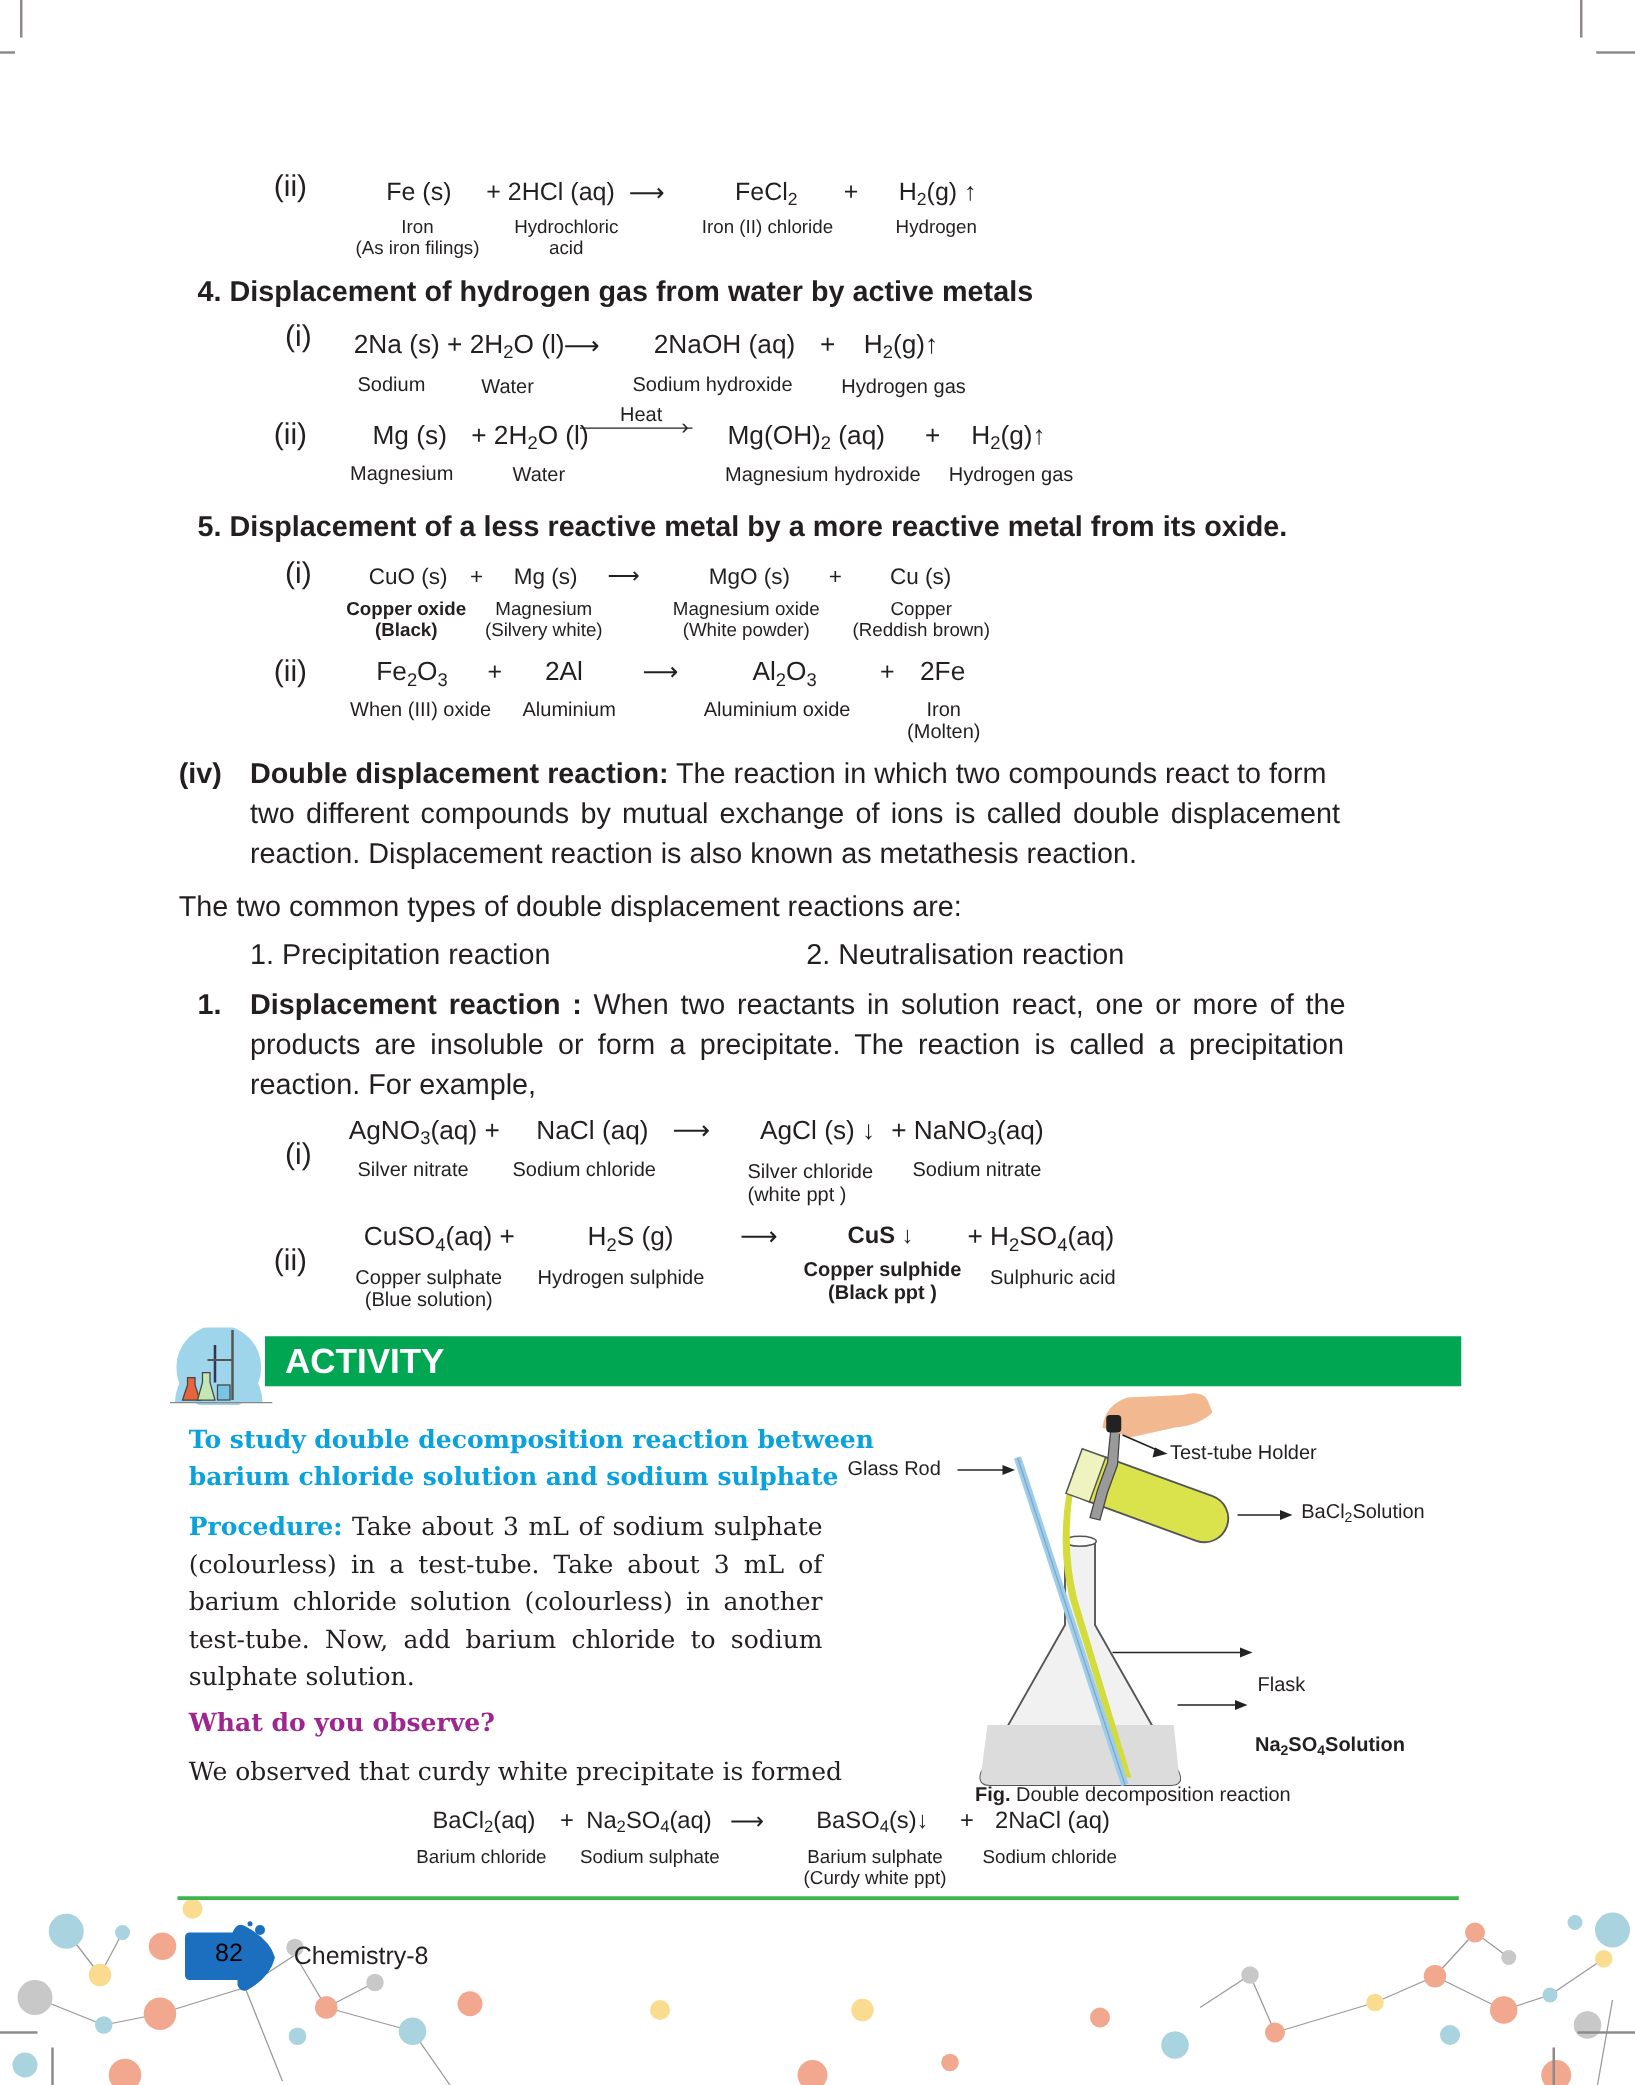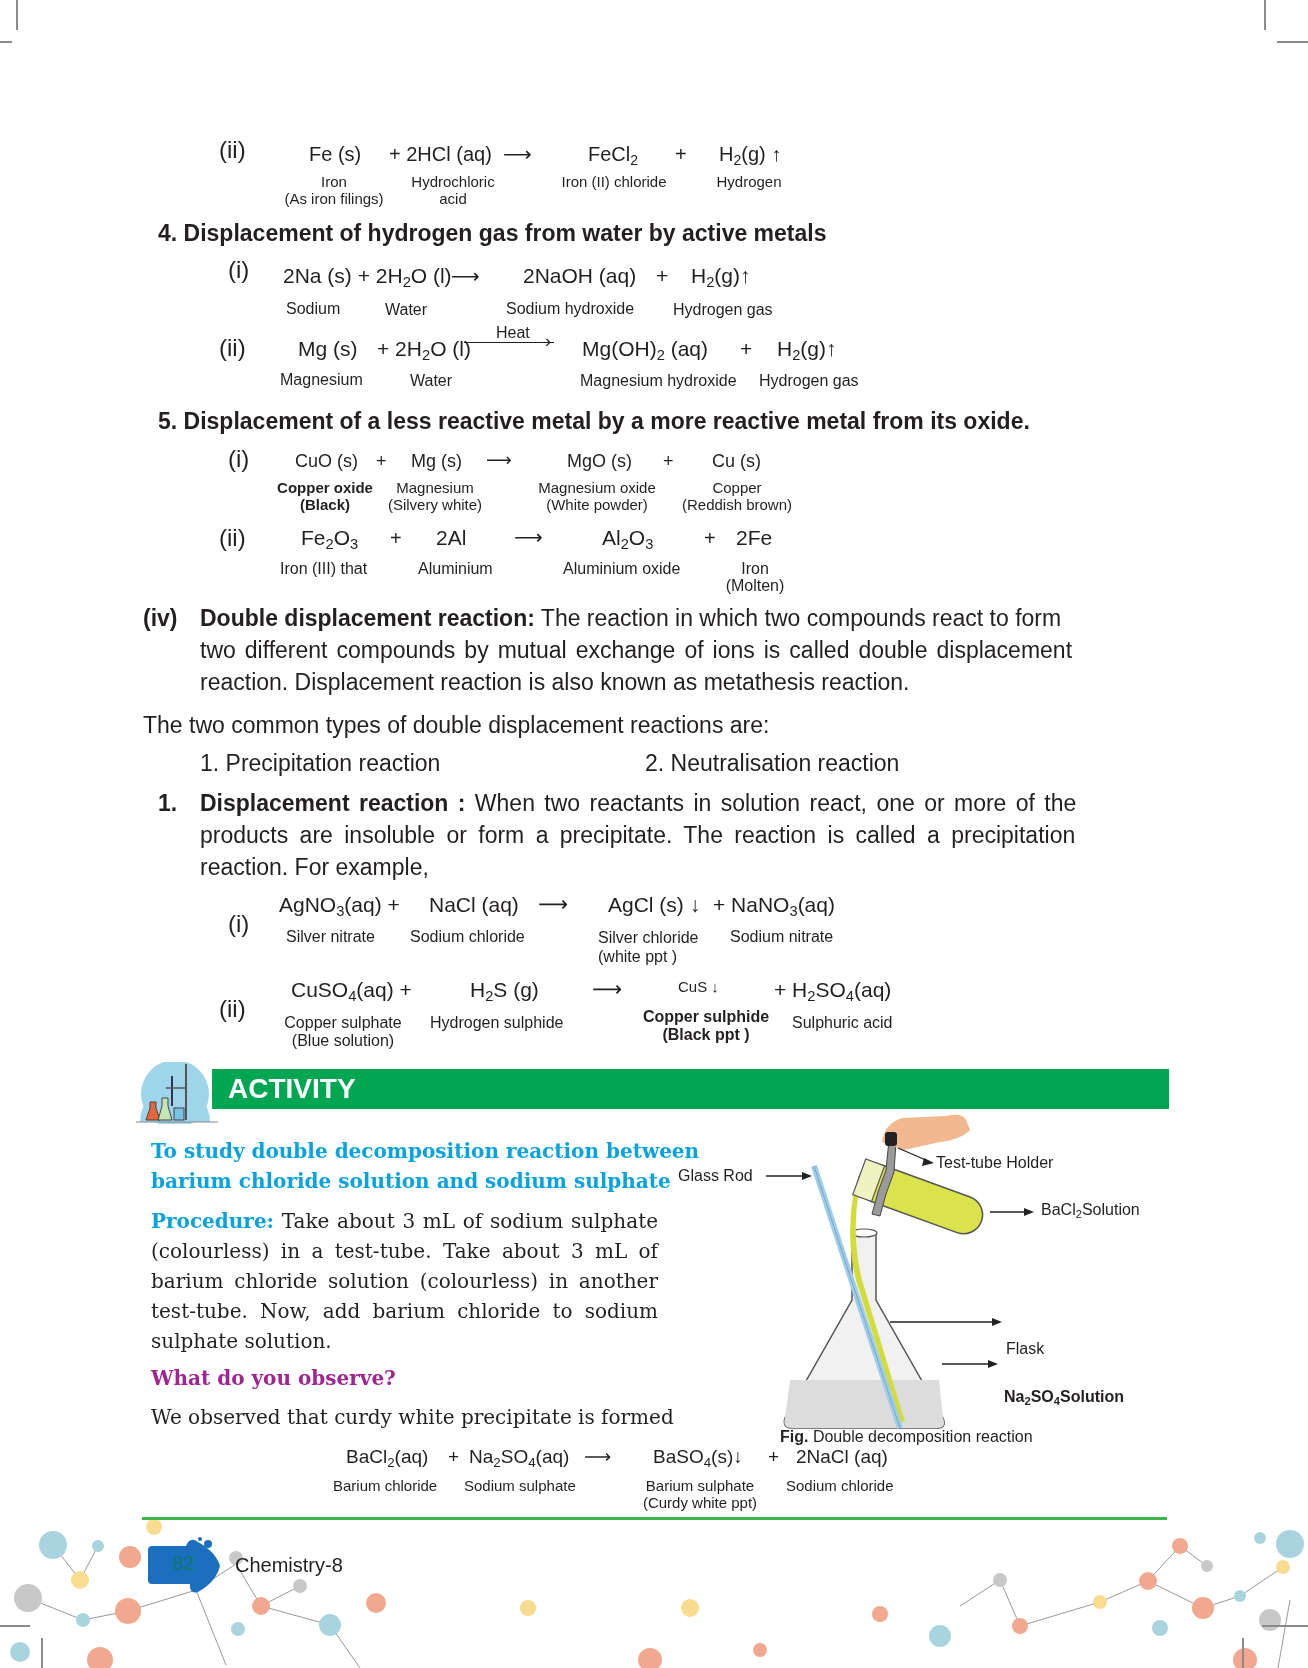--- a/index.html
+++ b/index.html
@@ -102,21 +102,21 @@
     </div>
 
   <div class="abs roman" style="left:219px;top:524px;">(ii)</div>
   <div class="abs" style="left:301px;top:526px;font-size:21px;"><span>Fe</span><sub>2</sub><span>O</span><sub>3</sub></div>
   <div class="abs" style="left:390px;top:527px;font-size:20px;">+</div>
   <div class="abs" style="left:436px;top:526px;font-size:21px;">2Al</div>
   <div class="abs" style="left:514px;top:525px;font-size:20px;">⟶</div>
   <div class="abs" style="left:602px;top:526px;font-size:21px;"><span>Al</span><sub>2</sub><span>O</span><sub>3</sub></div>
   <div class="abs" style="left:704px;top:527px;font-size:20px;">+</div>
   <div class="abs" style="left:736px;top:526px;font-size:21px;">2Fe</div>
-  <div class="abs" style="left:280px;top:560px;font-size:16px;">Iron (III) that</div>
+  <div class="abs" style="left:280px;top:560px;font-size:16px;">When (III) oxide</div>
   <div class="abs" style="left:418px;top:560px;font-size:16px;">Aluminium</div>
   <div class="abs" style="left:563px;top:560px;font-size:16px;">Aluminium oxide</div>
   <div class="abs lbl" style="left:715px;top:560px;width:80px;font-size:16px;">
       <div>Iron</div>
       <div>(Molten)</div>
     </div>
 </section>
 
 <section>
   <div class="abs body" style="left:143px;top:602px;font-weight:bold;">(iv)</div>
@@ -145,21 +145,21 @@
   <div class="abs" style="left:598px;top:928px;font-size:16px;line-height:19px;">
       <div>Silver chloride</div>
       <div>(white ppt )</div>
     </div>
   <div class="abs" style="left:730px;top:928px;font-size:16px;">Sodium nitrate</div>
 
   <div class="abs roman" style="left:219px;top:995px;">(ii)</div>
   <div class="abs" style="left:291px;top:978px;font-size:21px;"><span>CuSO</span><sub>4</sub><span>(aq)  +</span></div>
   <div class="abs" style="left:470px;top:978px;font-size:21px;"><span>H</span><sub>2</sub><span>S (g)</span></div>
   <div class="abs" style="left:592px;top:977px;font-size:21px;">⟶</div>
-  <div class="abs" style="left:678px;top:978px;font-size:15px;"><span>CuS</span> <span>↓</span></div>
+  <div class="abs" style="left:678px;top:978px;font-size:19px;font-weight:bold;"><span>CuS</span> <span>↓</span></div>
   <div class="abs" style="left:774px;top:978px;font-size:21px;"><span>+ H</span><sub>2</sub><span>SO</span><sub>4</sub><span>(aq)</span></div>
   <div class="abs lbl" style="left:279px;top:1014px;width:128px;font-size:16px;line-height:18px;">
       <div>Copper sulphate</div>
       <div>(Blue solution)</div>
     </div>
   <div class="abs" style="left:430px;top:1014px;font-size:16px;">Hydrogen sulphide</div>
   <div class="abs lbl" style="left:640px;top:1008px;width:132px;font-size:16px;line-height:18px;font-weight:bold;">
       <div>Copper sulphide</div>
       <div>(Black ppt )</div>
     </div>
@@ -314,19 +314,19 @@
       <circle cx="1160" cy="1628" r="8" fill="#a8d3df"></circle>
     </svg>
   </div>
   <div class="abs" style="left:146px;top:1536px;width:82px;height:60px;">
     <svg width="82" height="60" viewBox="0 0 82 60">
       <path d="M6 10 L40 10 Q44 0 52 6 Q70 16 74 30 Q70 46 52 56 Q46 58 44 52 L44 48 L6 48 Q2 48 2 44 L2 14 Q2 10 6 10 Z" fill="#1b6fbe"></path>
       <circle cx="62" cy="8" r="4" fill="#1b6fbe"></circle>
       <circle cx="54" cy="3" r="2" fill="#1b6fbe"></circle>
     </svg>
   </div>
-  <div class="abs" style="left:172px;top:1552px;font-size:20px;color:#0f766e;">82</div>
+  <div class="abs" style="left:172px;top:1552px;font-size:20px;color:#000000;">82</div>
   <div class="abs" style="left:235px;top:1554px;font-size:20px;">Chemistry-8</div>
   <div class="crop" style="left:0;top:1625px;width:30px;height:2px;"></div>
   <div class="crop" style="left:41px;top:1638px;width:2px;height:30px;"></div>
   <div class="crop" style="left:1262px;top:1625px;width:46px;height:2px;"></div>
   <div class="crop" style="left:1242px;top:1638px;width:2px;height:30px;"></div>
 </footer>
 
 </body></html>

